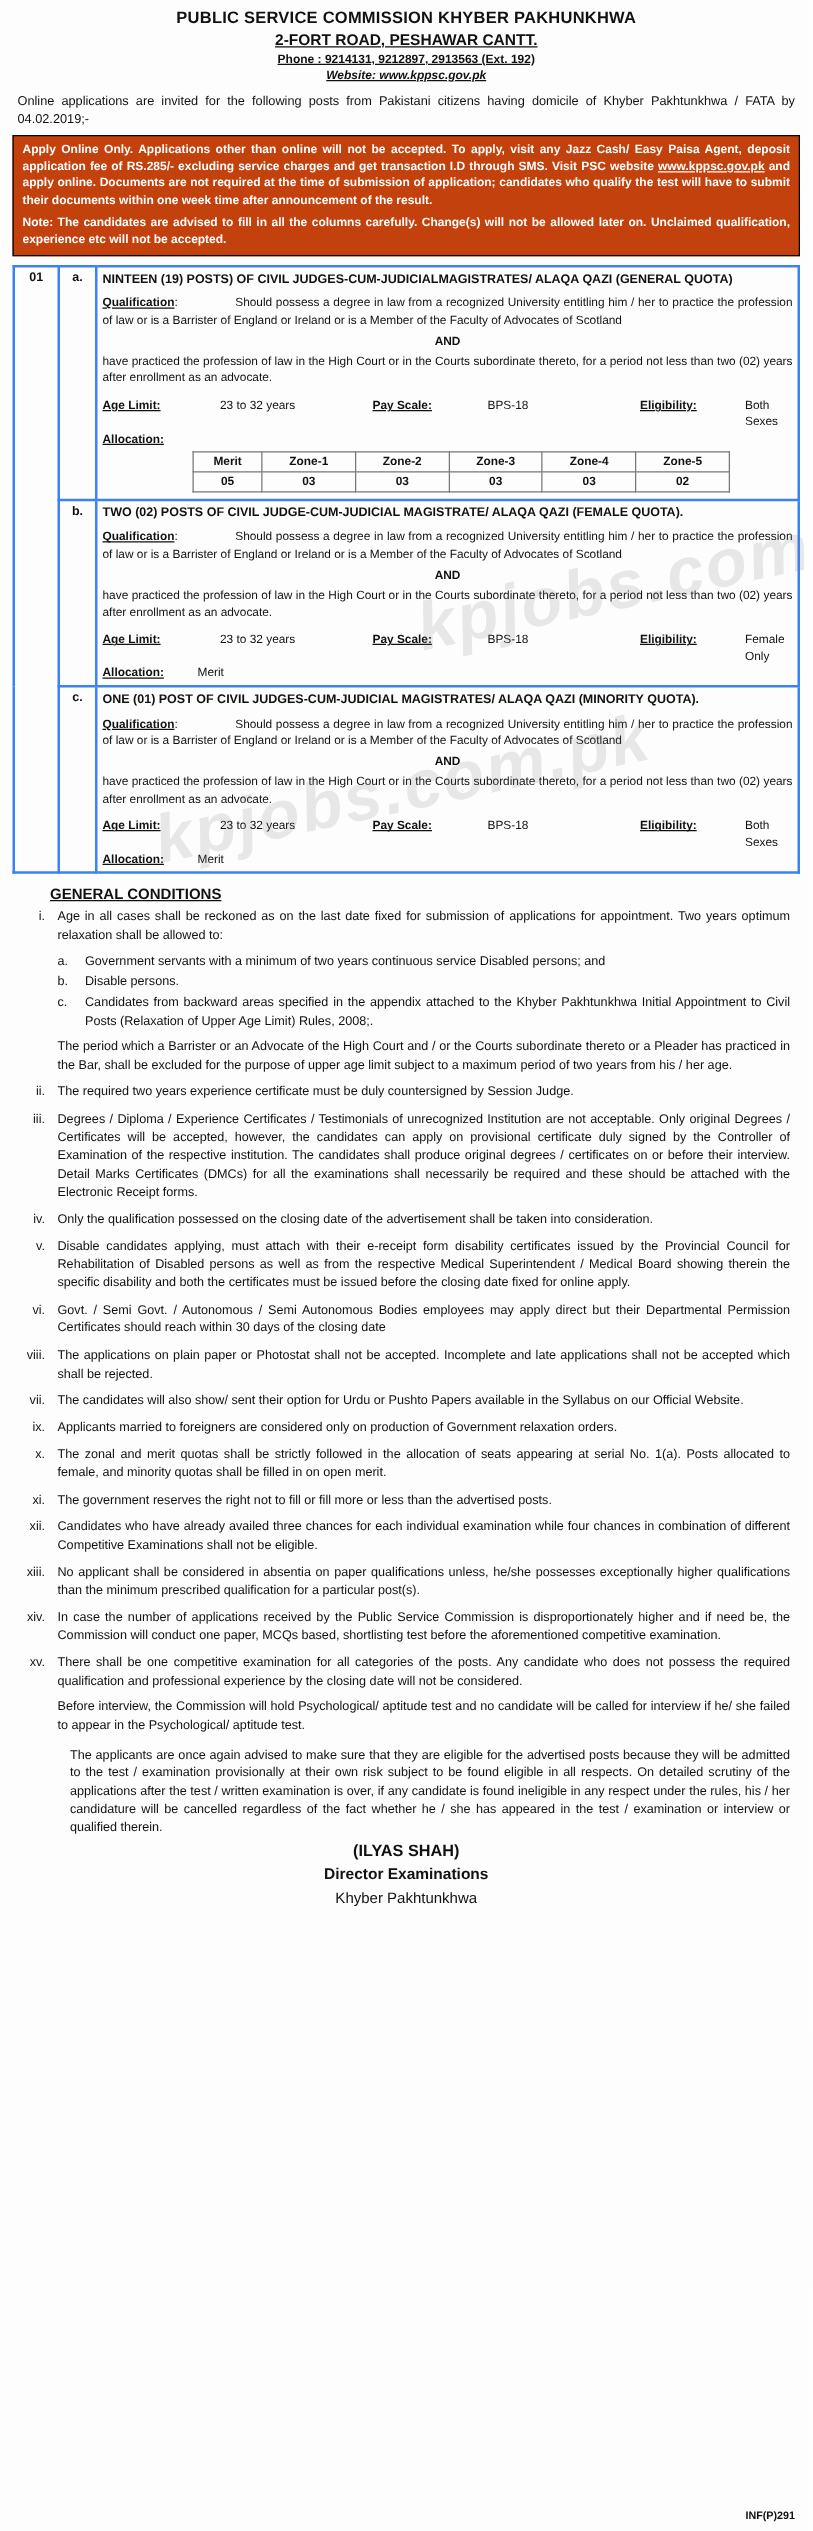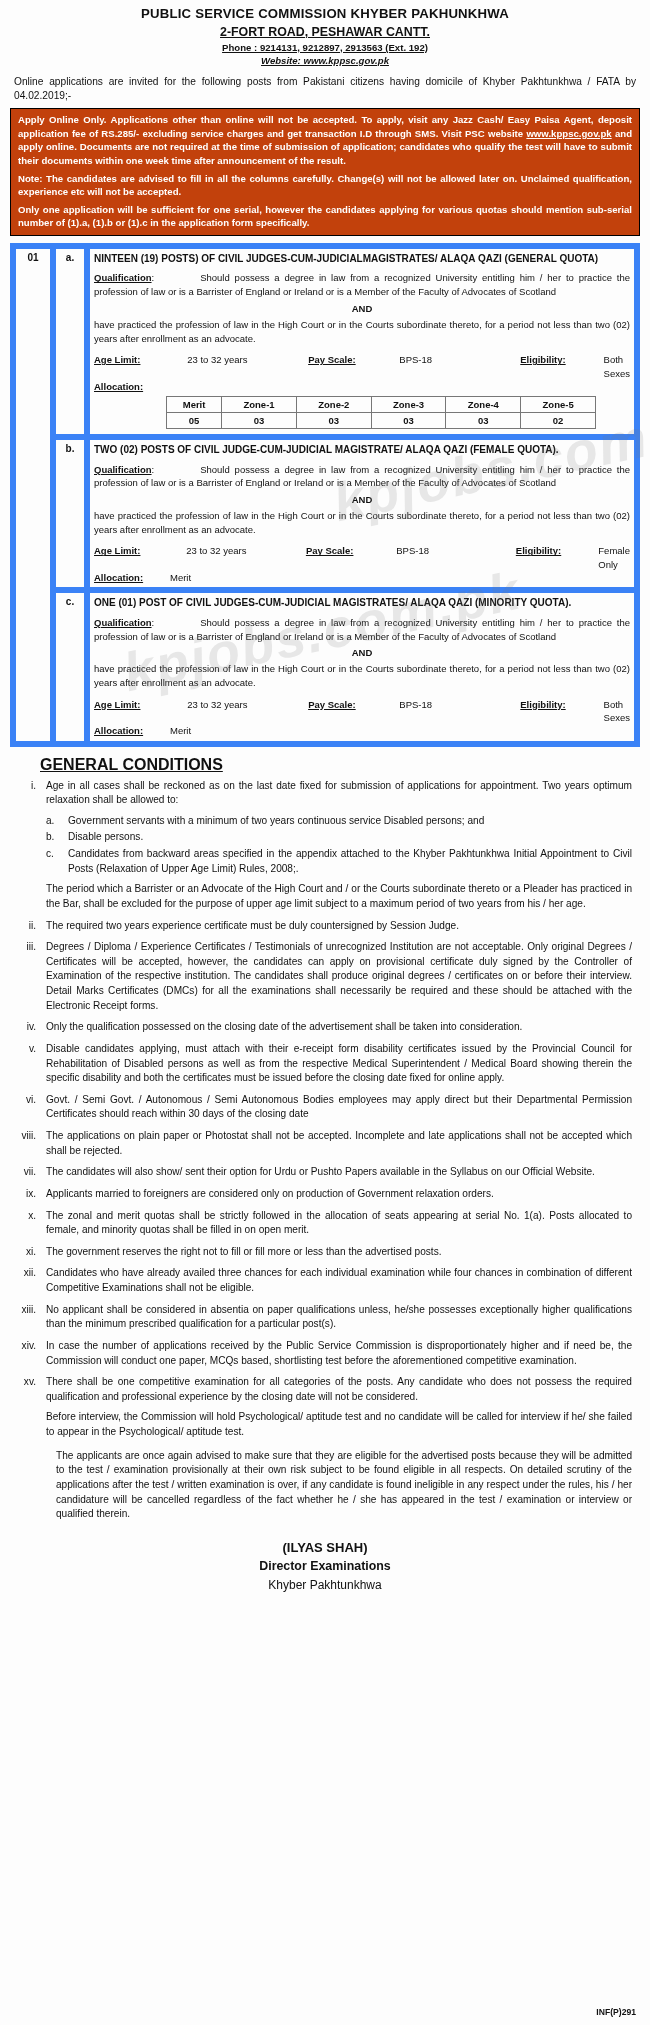--- a/index.html
+++ b/index.html
@@ -89,21 +89,21 @@
 
   
   .posts-table {
     margin-top: 7px;
     border: 1px solid #555;
     border-collapse: collapse;
     width: 100%;
     table-layout: fixed;
   }
   .posts-table td {
-    border: 6px solid #3b82f6;
+    border: 2px solid #3b82f6;
     vertical-align: top;
     padding: 3px 4px;
   }
   .col-serial { width: 26px; text-align: center; font-size: 10px; font-weight: bold; padding-top: 5px; }
   .col-sub    { width: 20px; text-align: center; font-size: 10px; font-weight: bold; padding-top: 5px; }
   .post-title {
     font-size: 10px;
     font-weight: bold;
     line-height: 1.35;
     margin-bottom: 6px;
@@ -157,21 +157,21 @@
     font-size: 9.5px;
     font-weight: bold;
     text-align: center;
     padding: 2px 0;
   }
 
   
   .gc-heading {
     margin-top: 9px;
     margin-left: 30px;
-    font-size: 16px;
+    font-size: 12px;
     font-weight: bold;
     text-decoration: underline;
   }
   .gc-list { margin-top: 5px; }
   .gc-item {
     display: flex;
     font-size: 10.1px;
     line-height: 1.45;
     margin-bottom: 7px;
   }
@@ -195,21 +195,21 @@
   .sub-text { flex: 1; text-align: justify; }
 
   
   .closing {
     font-size: 10.1px;
     line-height: 1.45;
     text-align: justify;
     margin: 9px 8px 0 46px;
   }
   .signature {
-    margin-top: 16px;
+    margin-top: 0;
     text-align: center;
     line-height: 1.5;
   }
   .sig-name { font-size: 13px; font-weight: bold; }
   .sig-role { font-size: 12.4px; font-weight: bold; }
   .sig-org  { font-size: 12px; }
   .inf-code {
     position: absolute;
     right: 14px;
     bottom: 8px;
@@ -243,21 +243,20 @@
     <div class="org-web">Website: www.kppsc.gov.pk</div>
   </div>
 
   <div class="intro">
     <span>Online applications are invited for the following posts from Pakistani citizens having domicile of Khyber Pakhtunkhwa / FATA by </span><b>04.02.2019;-</b>
   </div>
 
   <div class="notice-box">
     <p><span>Apply Online Only. Applications other than online will not be accepted. To apply, visit any Jazz Cash/ Easy Paisa Agent, deposit application fee of RS.285/- excluding service charges and get transaction I.D through SMS. Visit PSC website </span><u>www.kppsc.gov.pk</u><span> and apply online. Documents are not required at the time of submission of application; candidates who qualify the test will have to submit their documents within one week time after announcement of the result.</span></p>
     <p>Note: The candidates are advised to fill in all the columns carefully. Change(s) will not be allowed later on. Unclaimed qualification, experience etc will not be accepted.</p>
-    <p>Only one application will be sufficient for one serial, however the candidates applying for various quotas should mention sub-serial number of (1).a, (1).b or (1).c in the application form specifically.</p>
   </div>
 
   <table class="posts-table">
     <tbody>
 
       <tr>
         <td class="col-serial" rowspan="3">01</td>
         <td class="col-sub">a.</td>
         <td>
           <div class="post-title">NINTEEN (19) POSTS) OF CIVIL JUDGES-CUM-JUDICIALMAGISTRATES/ ALAQA QAZI (GENERAL QUOTA)</div>

